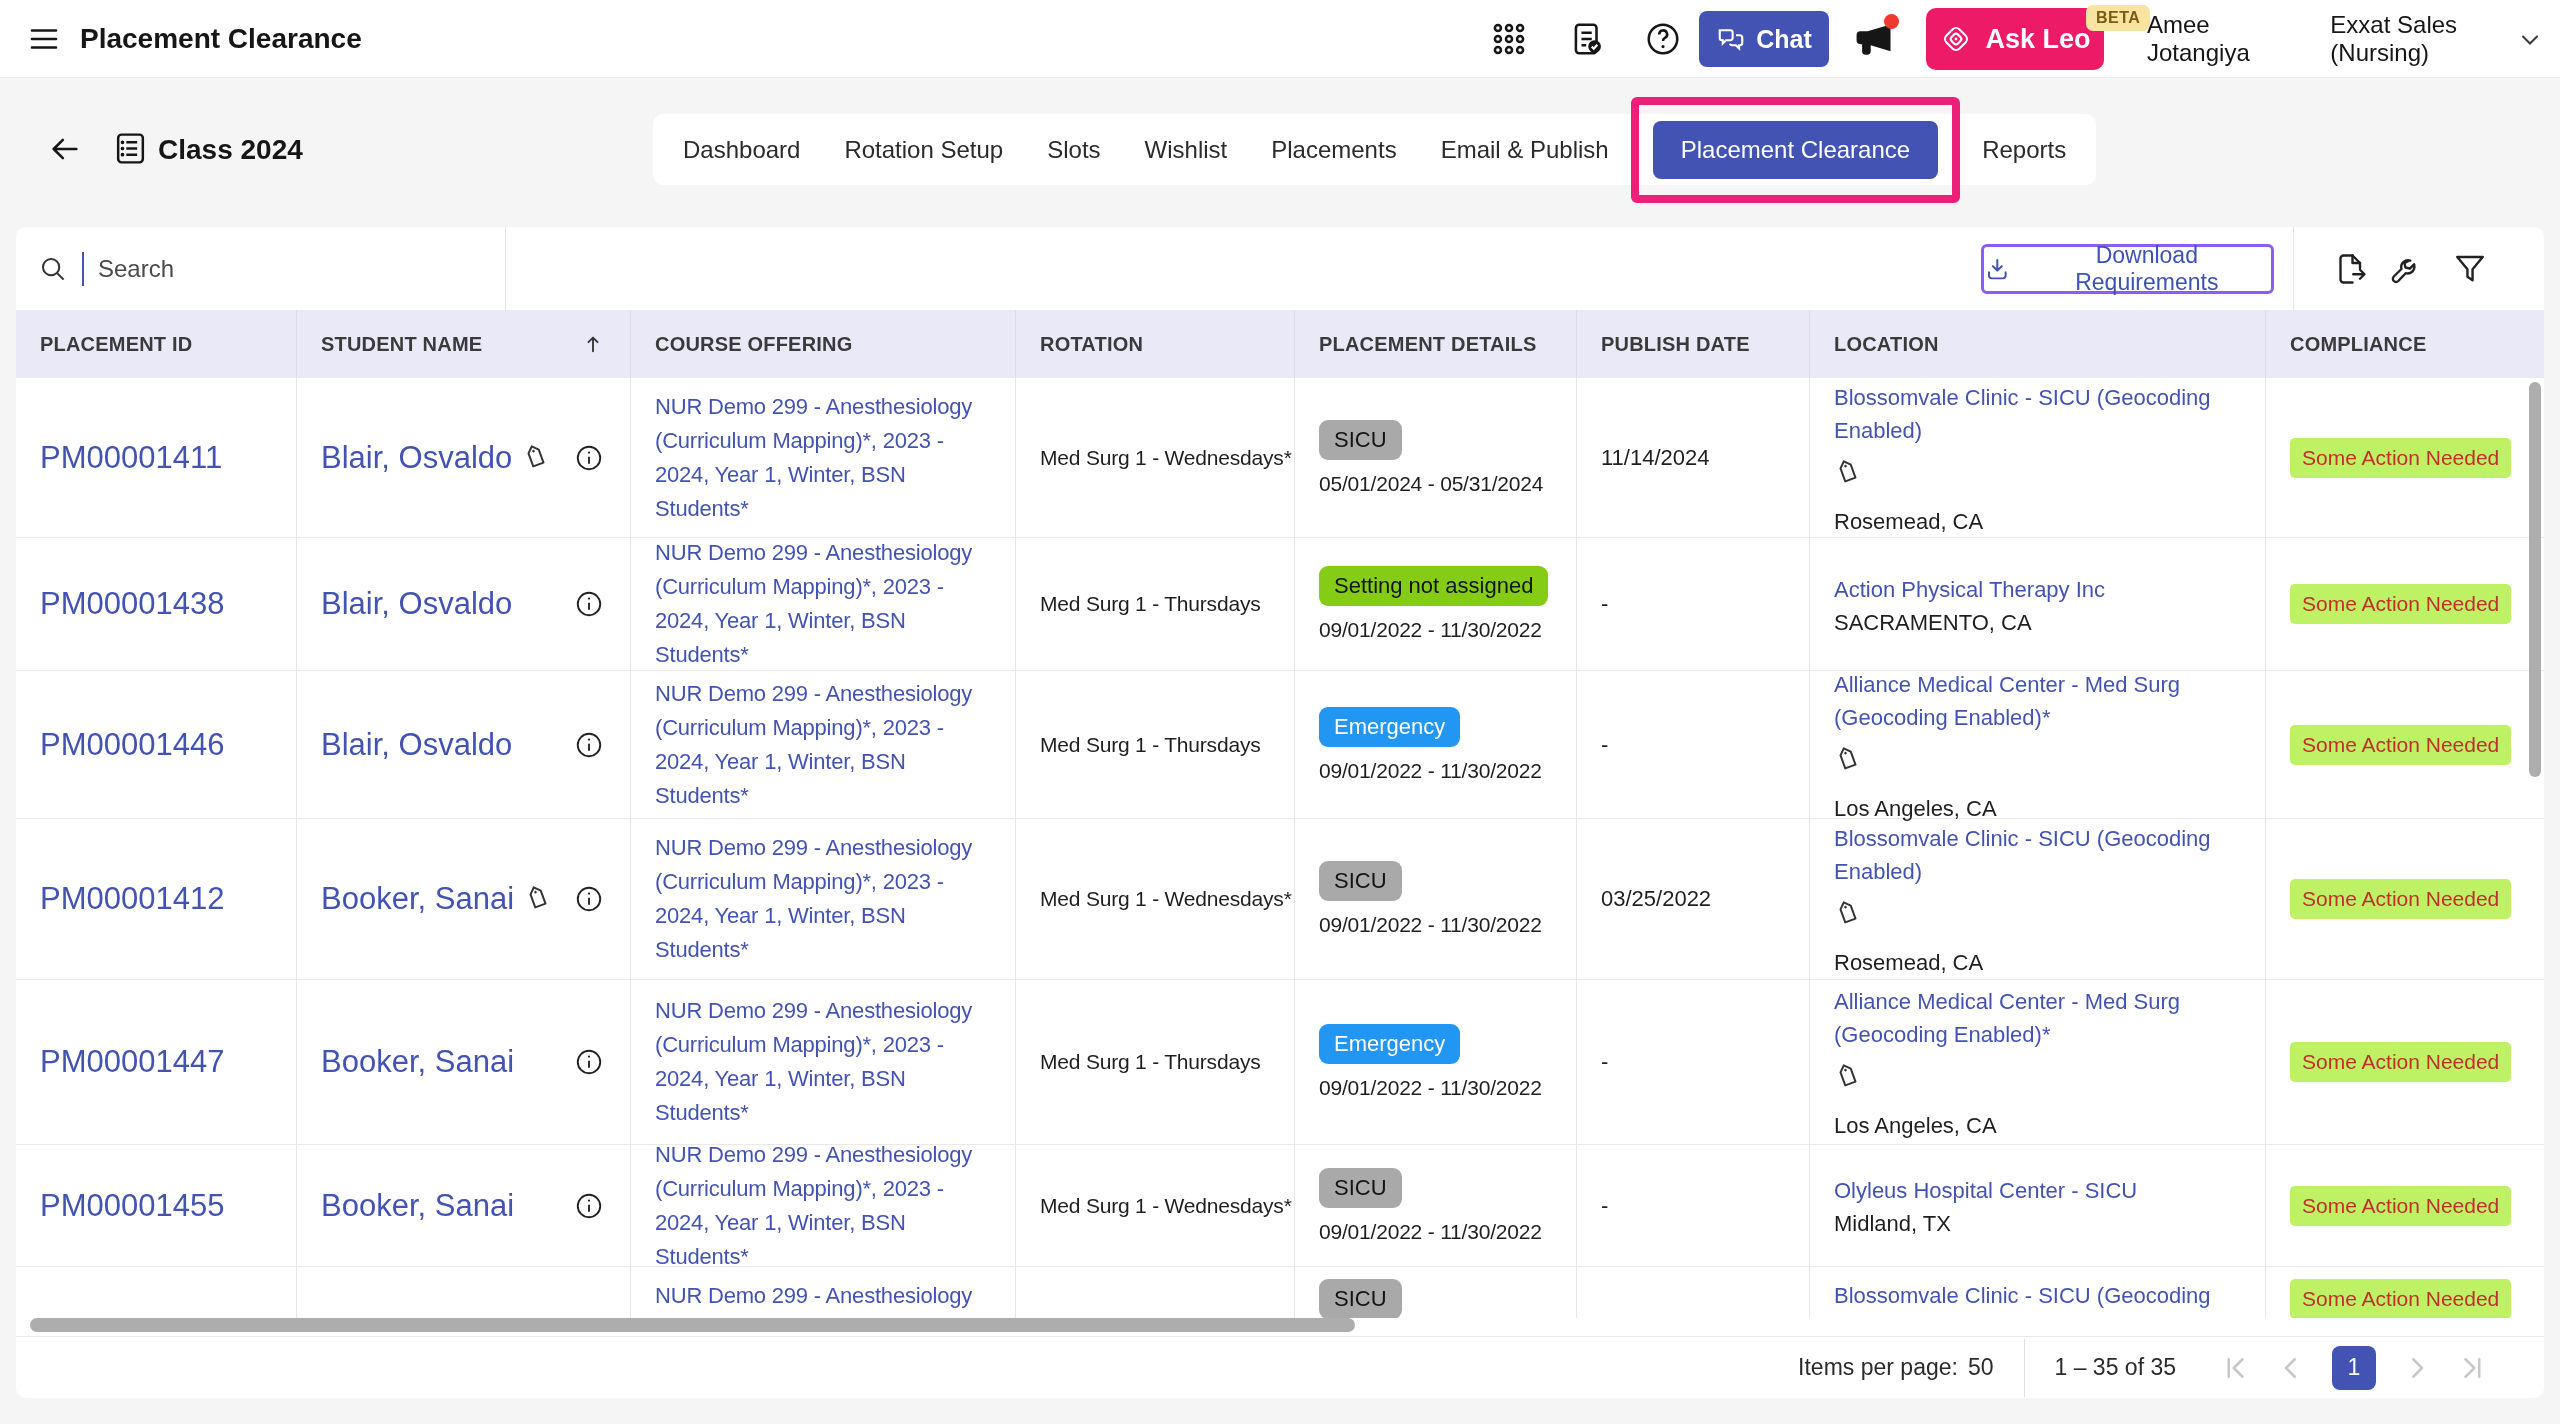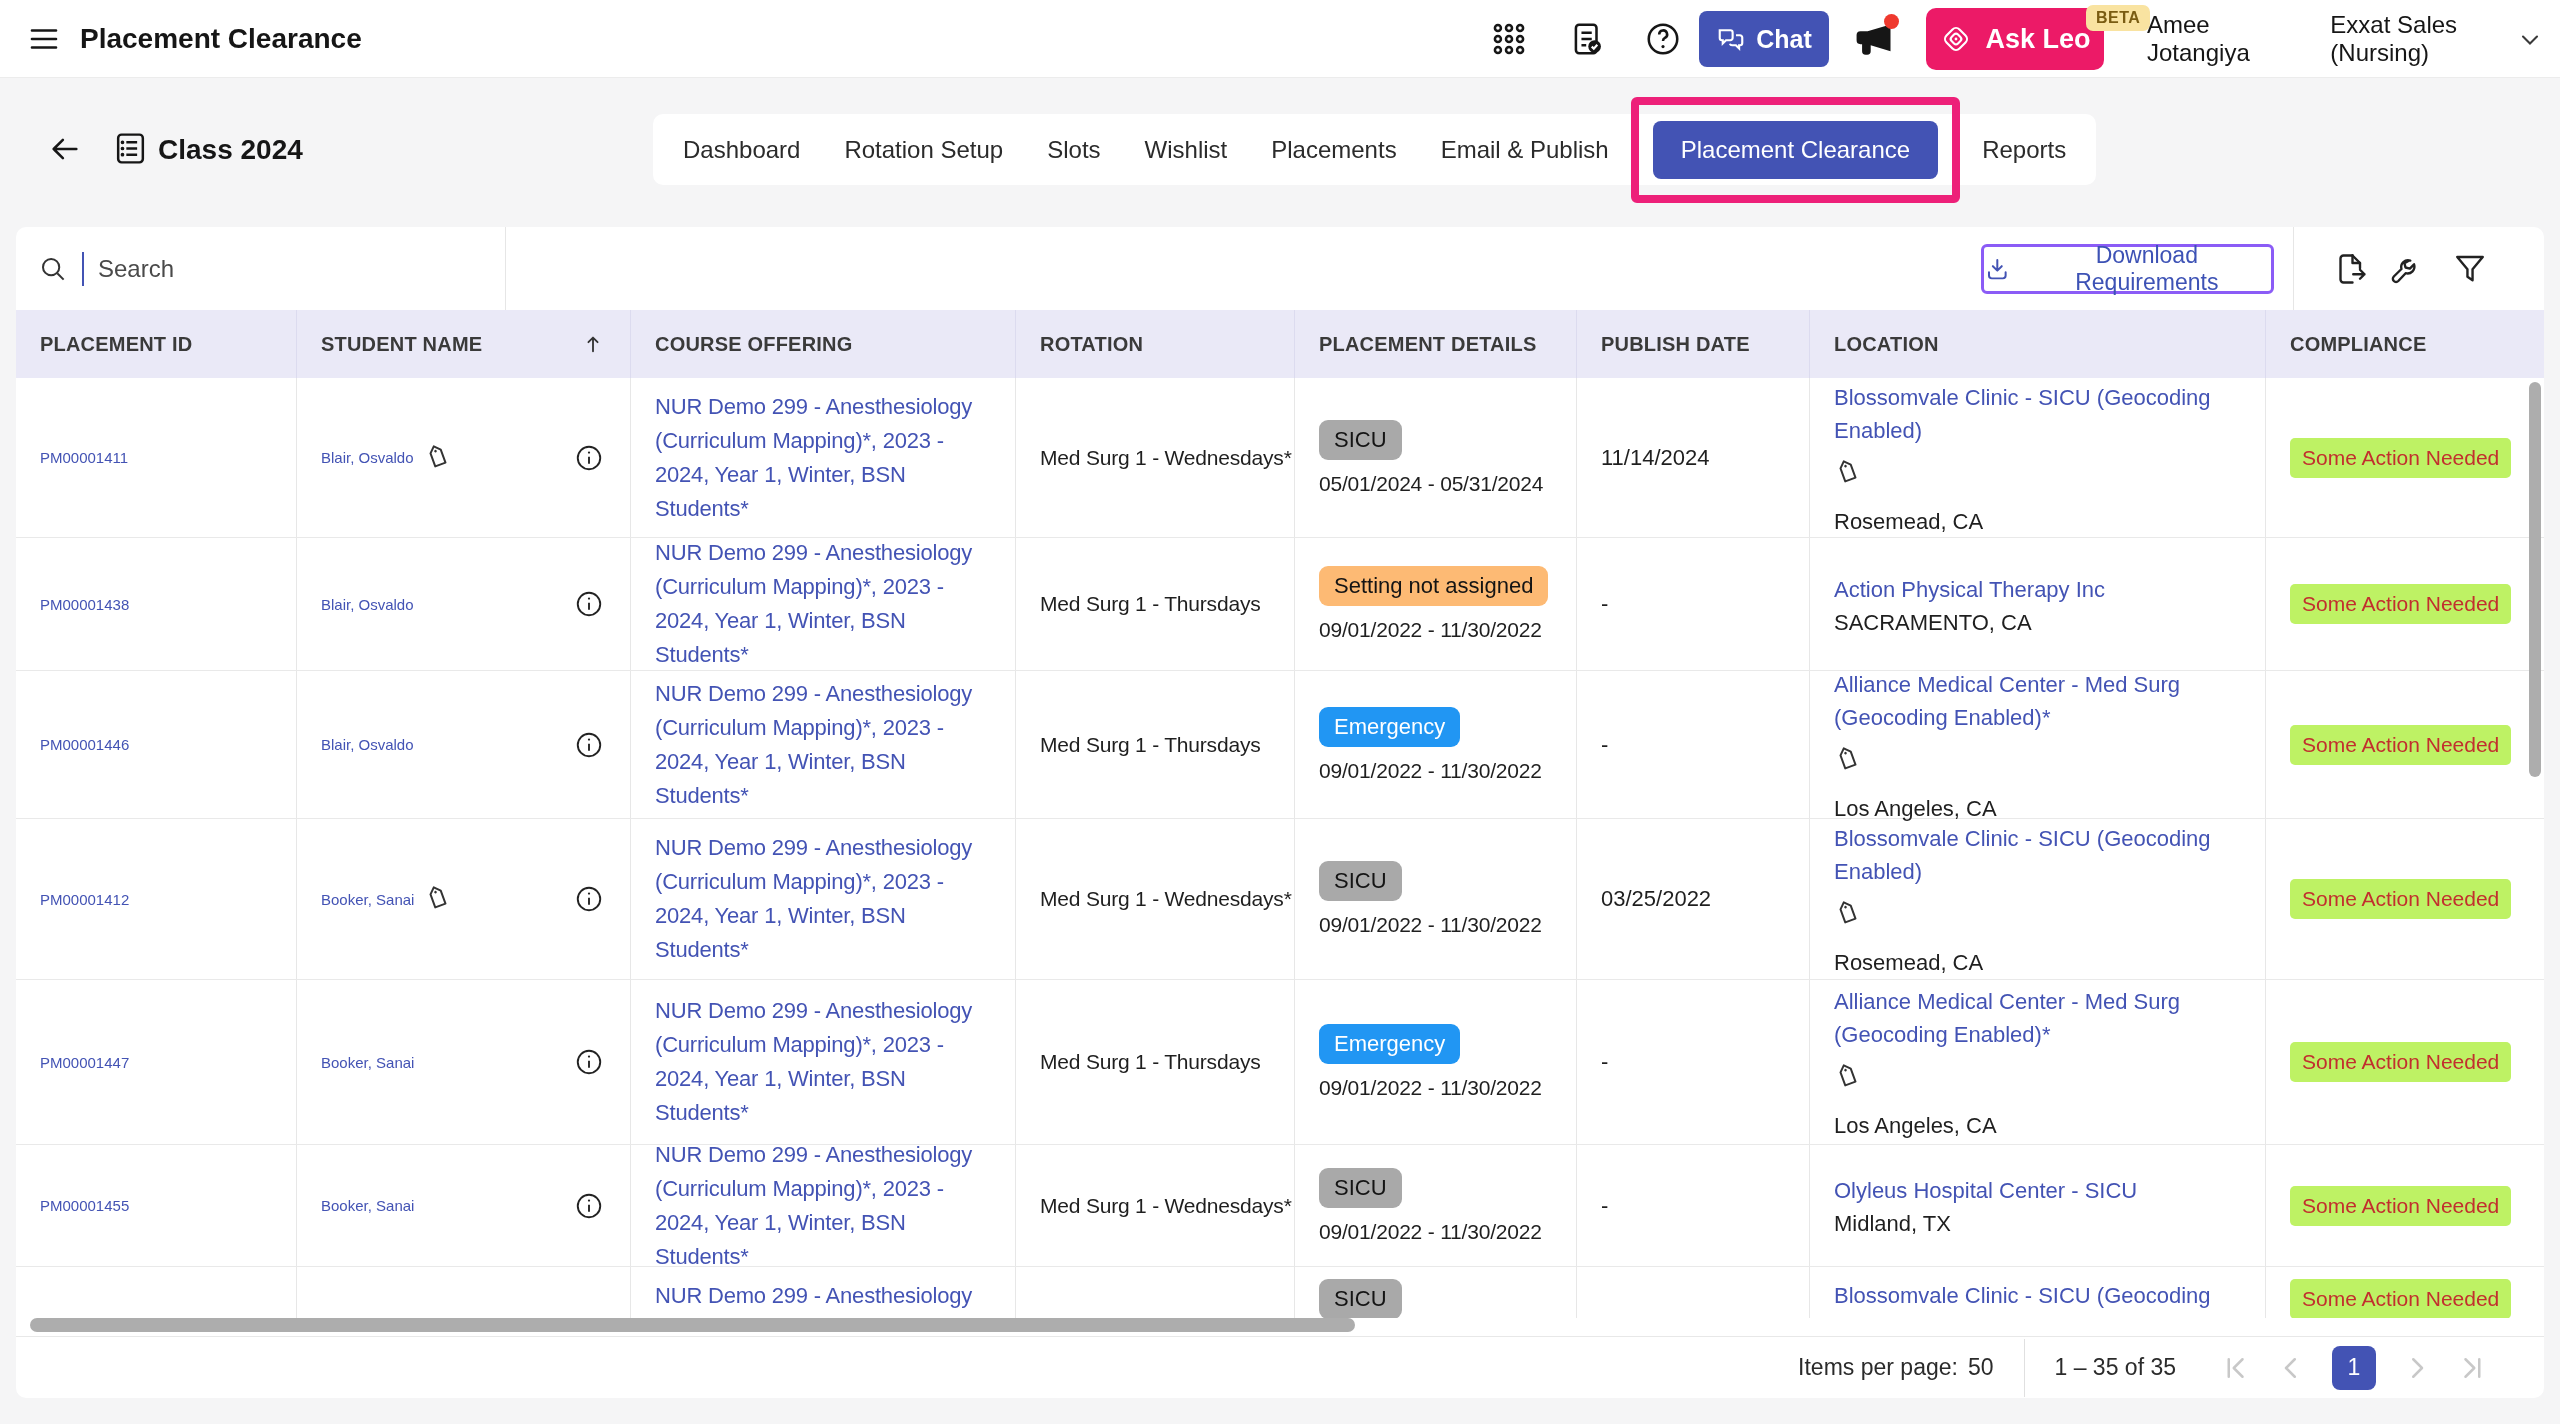--- a/index.html
+++ b/index.html
@@ -63,29 +63,29 @@
   .tbody { position:absolute; left:0; top:151px; width:100%; height:940px; overflow:hidden; }
   .tr { display:flex; border-bottom:1px solid #E9E9E9; background:#fff; }
   .td { display:flex; flex-direction:column; justify-content:center; padding:10px 18px 10px 24px;
     border-right:1px solid #E7E7E7; }
   .td:last-child { border-right:none; }
   .c0 { width:281px; } .c1 { width:334px; } .c2 { width:385px; } .c3 { width:279px; }
   .c4 { width:282px; } .c5 { width:233px; } .c6 { width:456px; } .c7 { flex:1; }
 
   .c1 { flex-direction:row; align-items:center; justify-content:space-between; padding-right:26px; }
   .name-wrap { display:flex; align-items:center; gap:10px; }
-  .link { color:#4353B4; text-decoration:none; font-size:15px; cursor:pointer; }
+  .link { color:#4353B4; text-decoration:none; font-size:31px; cursor:pointer; }
   .course { font-size:22px; line-height:34px; letter-spacing:-0.2px; }
   .rot { font-size:21px; color:#1f1f1f; white-space:nowrap; letter-spacing:-0.2px; }
   .tagicon { width:28px; height:28px; cursor:pointer; flex:none; }
   .infoicon { width:30px; height:30px; cursor:pointer; flex:none; }
   .badge { display:inline-block; width:max-content; font-size:22px; padding:7px 15px; border-radius:9px;
     color:#141414; margin-bottom:12px; }
   .badge.v-gray { background:#A9A9A9; }
-  .badge.v-lightgray { background:#fdba74; }
+  .badge.v-lightgray { background:#84cc16; }
   .badge.v-blue { background:#2196F3; color:#fff; }
   .dates { font-size:21px; color:#1f1f1f; white-space:nowrap; letter-spacing:-0.2px; }
   .pub { font-size:22px; color:#1f1f1f; }
   .loc-link { font-size:22px; line-height:33px; }
   .loc-tag { margin:12px 0; }
   .city { font-size:22px; color:#1f1f1f; margin-top:10px; }
   .compliance { display:inline-block; width:max-content; background:#bef264; color:#C22F2E; font-size:21px;
     padding:8px 12px; border-radius:5px; }
   .tr.partial .td { justify-content:flex-start; padding-top:12px; }
 

